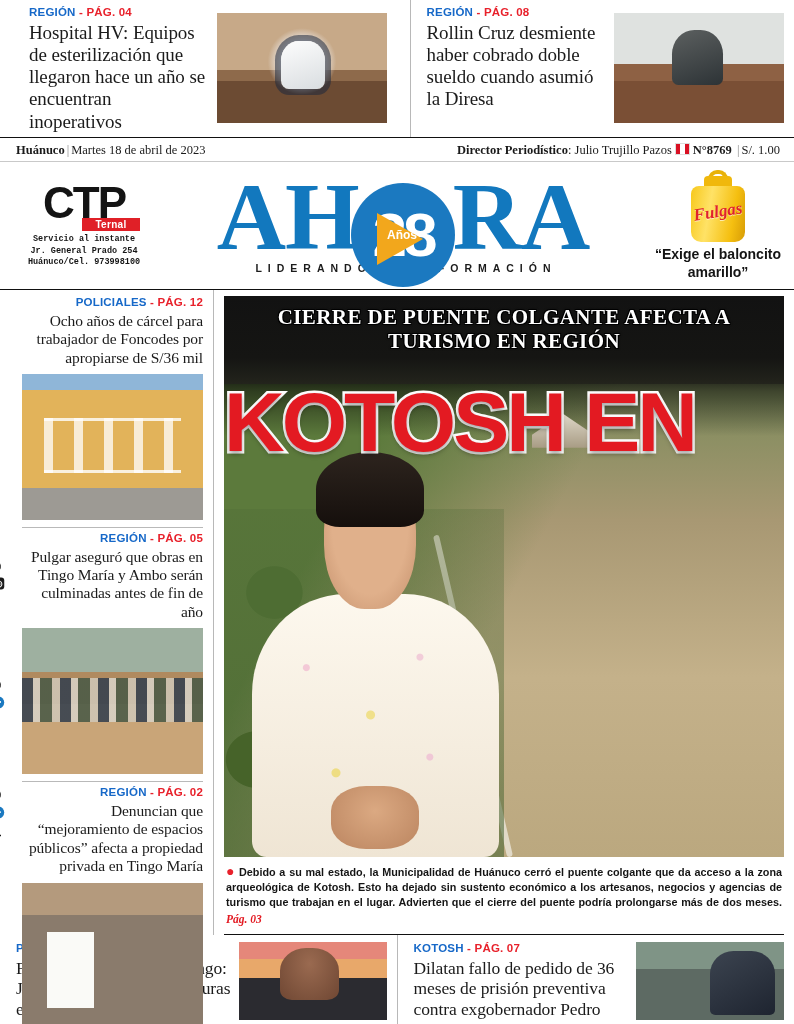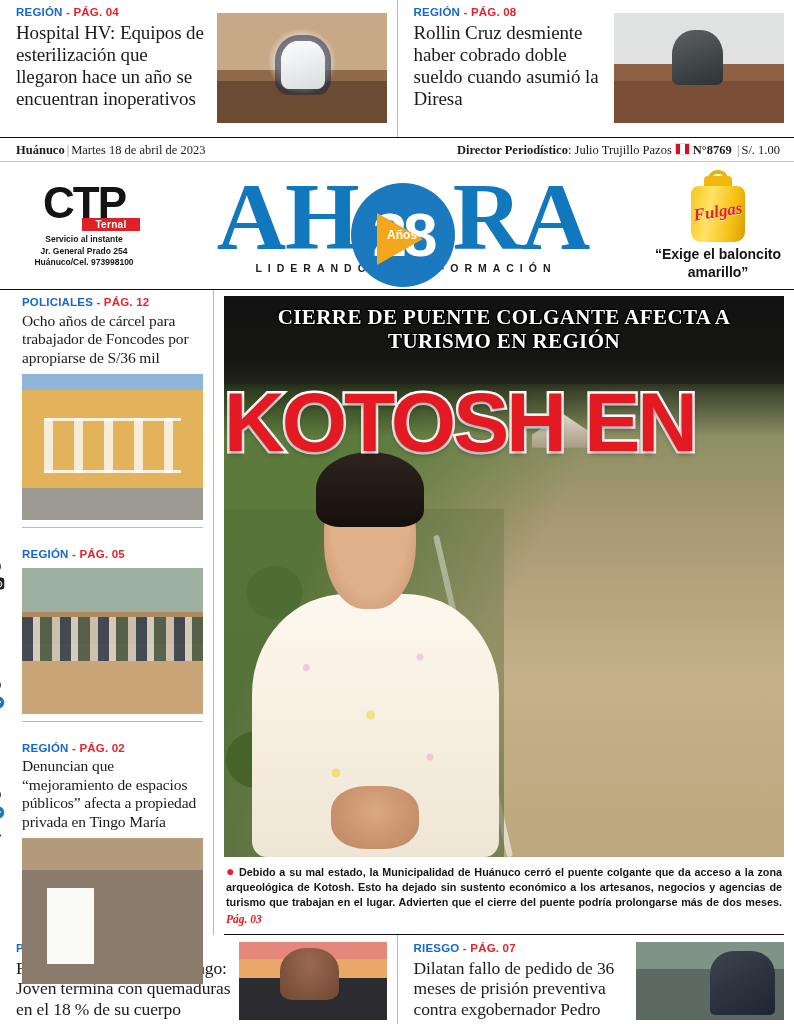--- a/index.html
+++ b/index.html
@@ -54,20 +54,21 @@
     display: flex;
     height: 138px;
     border-bottom: 1.5px solid #111;
     box-sizing: border-box;
   }
   .top-card {
     display: flex;
     flex: 1 1 0;
     padding: 6px 10px 8px 16px;
     box-sizing: border-box;
+    margin-left: 13px;
   }
   .top-card + .top-card { border-left: 1px solid #b8b8b8; }
   .top-card .txt { flex: 1 1 auto; padding-right: 8px; }
   .top-card .photo {
     width: 170px;
     height: 110px;
     flex: 0 0 170px;
     align-self: center;
   }
 
@@ -121,21 +122,21 @@
     font-weight: bold;
     font-size: 10px;
     letter-spacing: .3px;
     display: block;
     width: 58px;
     margin: -5px 0 3px auto;
     padding: 1px 0;
     margin-right: 14px;
   }
   .ctp .sub {
-    font-family: Liberation Sans, sans-serif;
+    font-family: Liberation Mono, monospace;
     font-size: 8.5px;
     line-height: 1.33;
     color: #161616;
     font-weight: bold;
   }
 
   
   .brand {
     flex: 1 1 auto;
     position: relative;
@@ -298,22 +299,22 @@
   }
 
   
   .leftcol {
     width: 192px;
     flex: 0 0 192px;
     padding: 6px 10px 0 0;
     box-sizing: border-box;
     border-right: 1px solid #b8b8b8;
   }
-  .side-item { padding-bottom: 7px; }
-  .side-item + .side-item { border-top: 1px solid #b9b9b9; padding-top: 20px; }
+  .side-item { padding-bottom: 7px; text-align: right; }
+  .side-item + .side-item { border-top: 1px solid #b9b9b9; padding-top: 4px; }
   .side-item .headline { font-size: 15.5px; line-height: 1.19; }
   .side-item .photo {
     width: 100%;
     height: 146px;
     margin-top: 7px;
   }
 
   
   .maincol {
     flex: 1 1 auto;
@@ -665,20 +666,21 @@
         </div>
         <h2 class="headline">Ocho años de cárcel para trabajador de Foncodes por apropiarse de S/36 mil</h2>
         <div class="photo img-muni"></div>
       </div>
 
       <div class="side-item">
         <div class="kicker">
           <span class="sec">REGIÓN</span>
           <span class="pg">- PÁG. 05</span>
         </div>
+        <h2 class="headline">Pulgar aseguró que obras en Tingo María y Ambo serán culminadas antes de fin de año</h2>
         <div class="photo img-ceremony"></div>
       </div>
 
       <div class="side-item">
         <div class="kicker">
           <span class="sec">REGIÓN</span>
           <span class="pg">- PÁG. 02</span>
         </div>
         <h2 class="headline">Denuncian que “mejoramiento de espacios públicos” afecta a propiedad privada en Tingo María</h2>
         <div class="photo img-docs"></div>
@@ -725,21 +727,21 @@
           <span class="pg">- PÁG. 13</span>
         </div>
         <h2 class="headline">Fuga de gas en grifo de Tingo: Joven termina con quemaduras en el 18 % de su cuerpo</h2>
       </div>
       <div class="photo img-patient"></div>
     </div>
 
     <div class="bot-card">
       <div class="txt">
         <div class="kicker">
-          <span class="sec">RIESGO</span>
+          <span class="sec">KOTOSH</span>
           <span class="pg">- PÁG. 07</span>
         </div>
         <h2 class="headline">Dilatan fallo de pedido de 36 meses de prisión preventiva contra exgobernador Pedro Ubaldo</h2>
       </div>
       <div class="photo img-officials"></div>
     </div>
 
   </div>
 
 </div>

